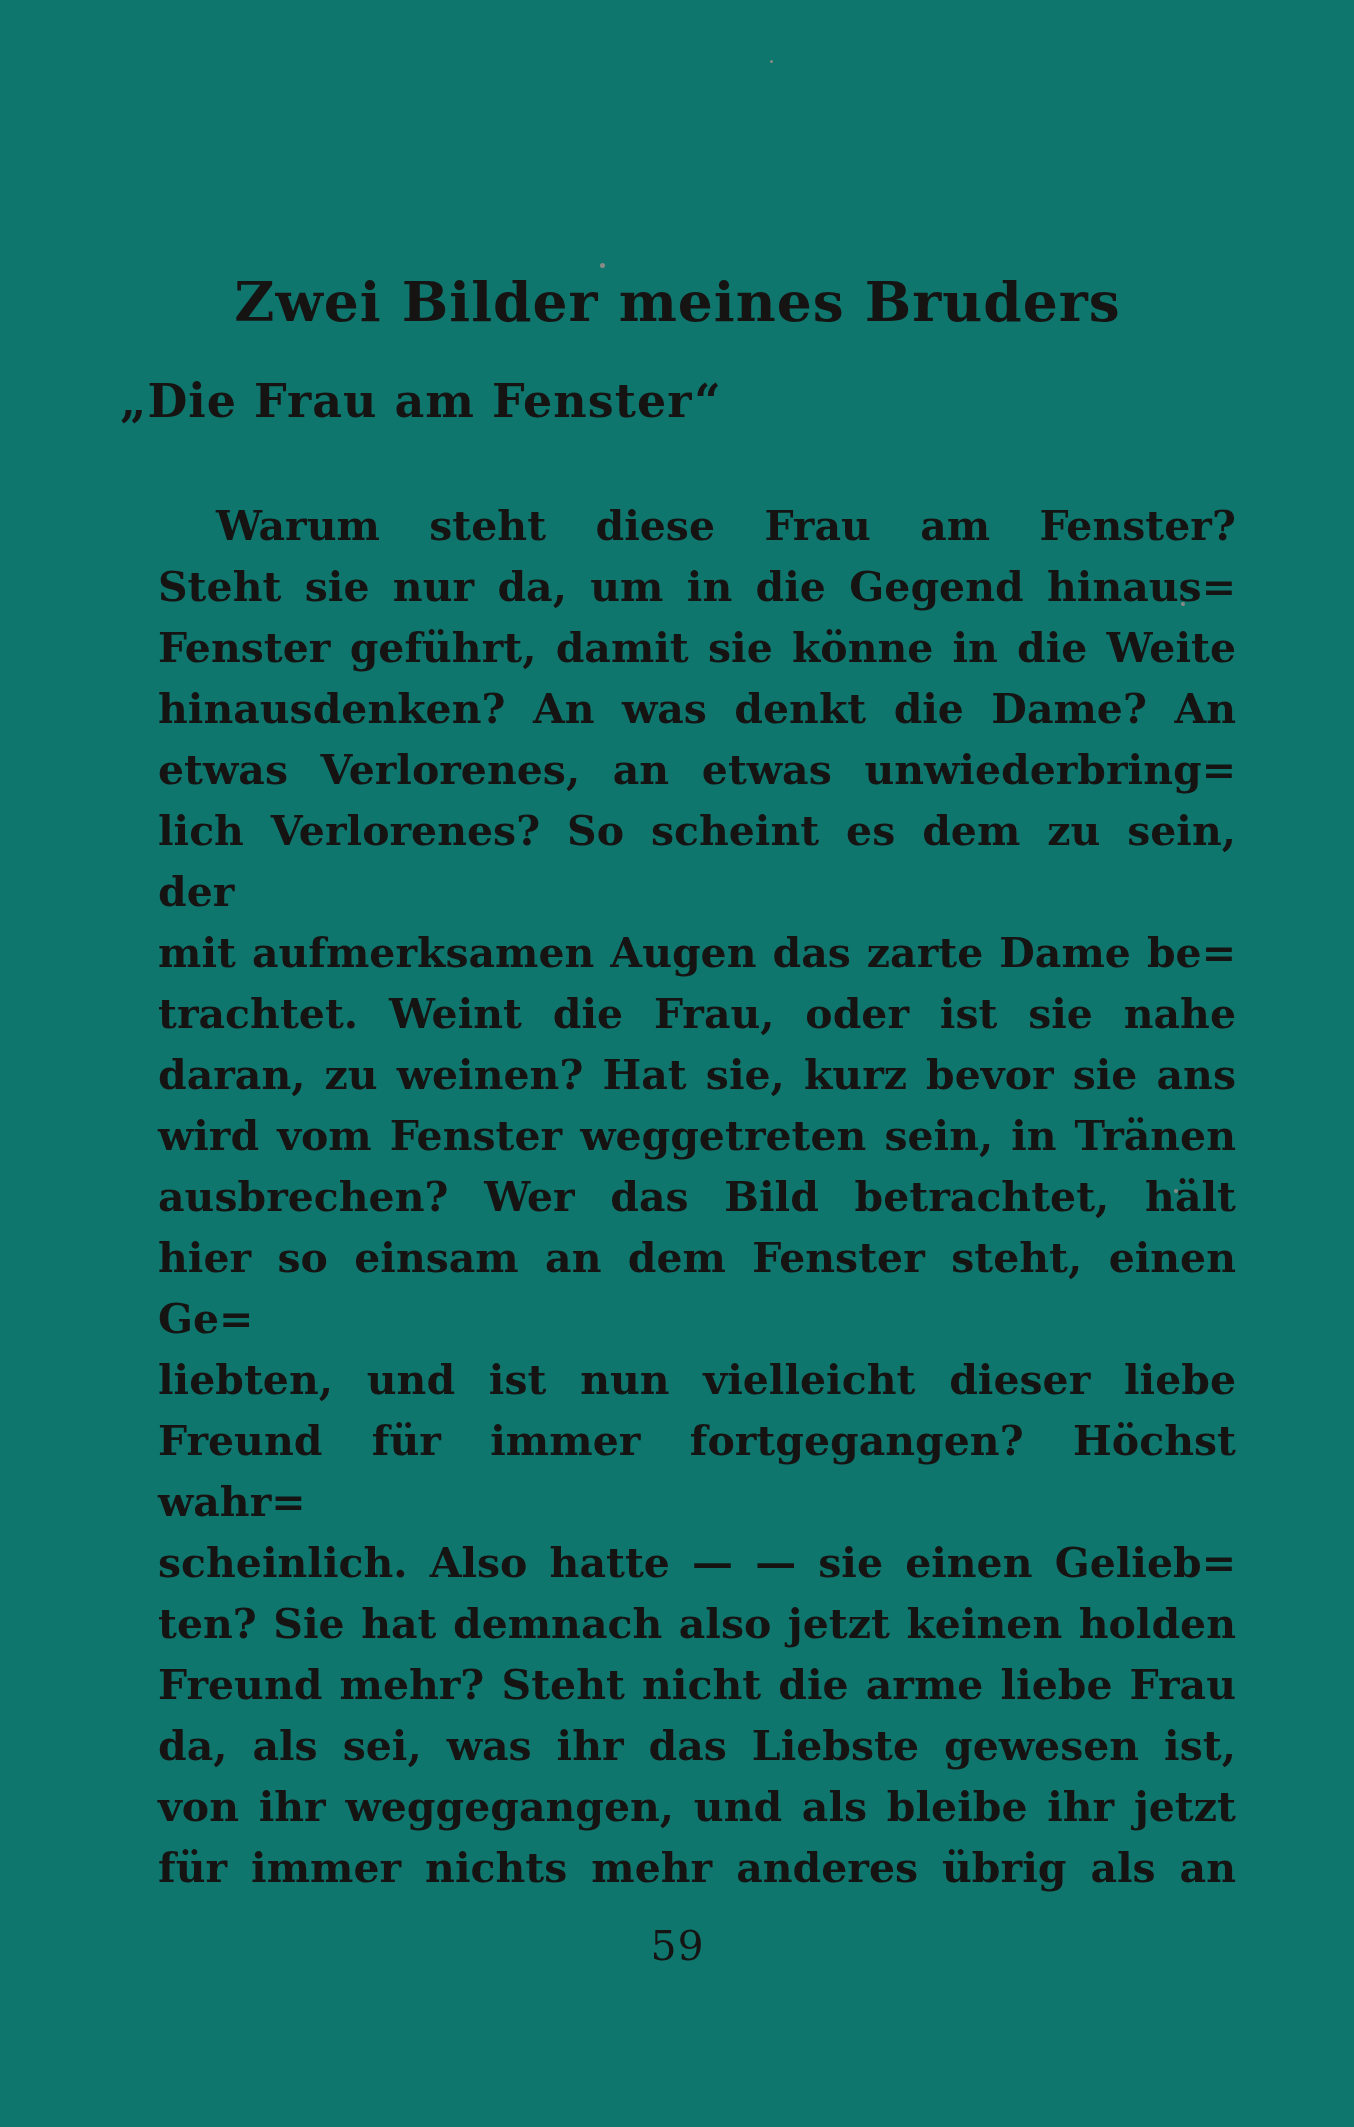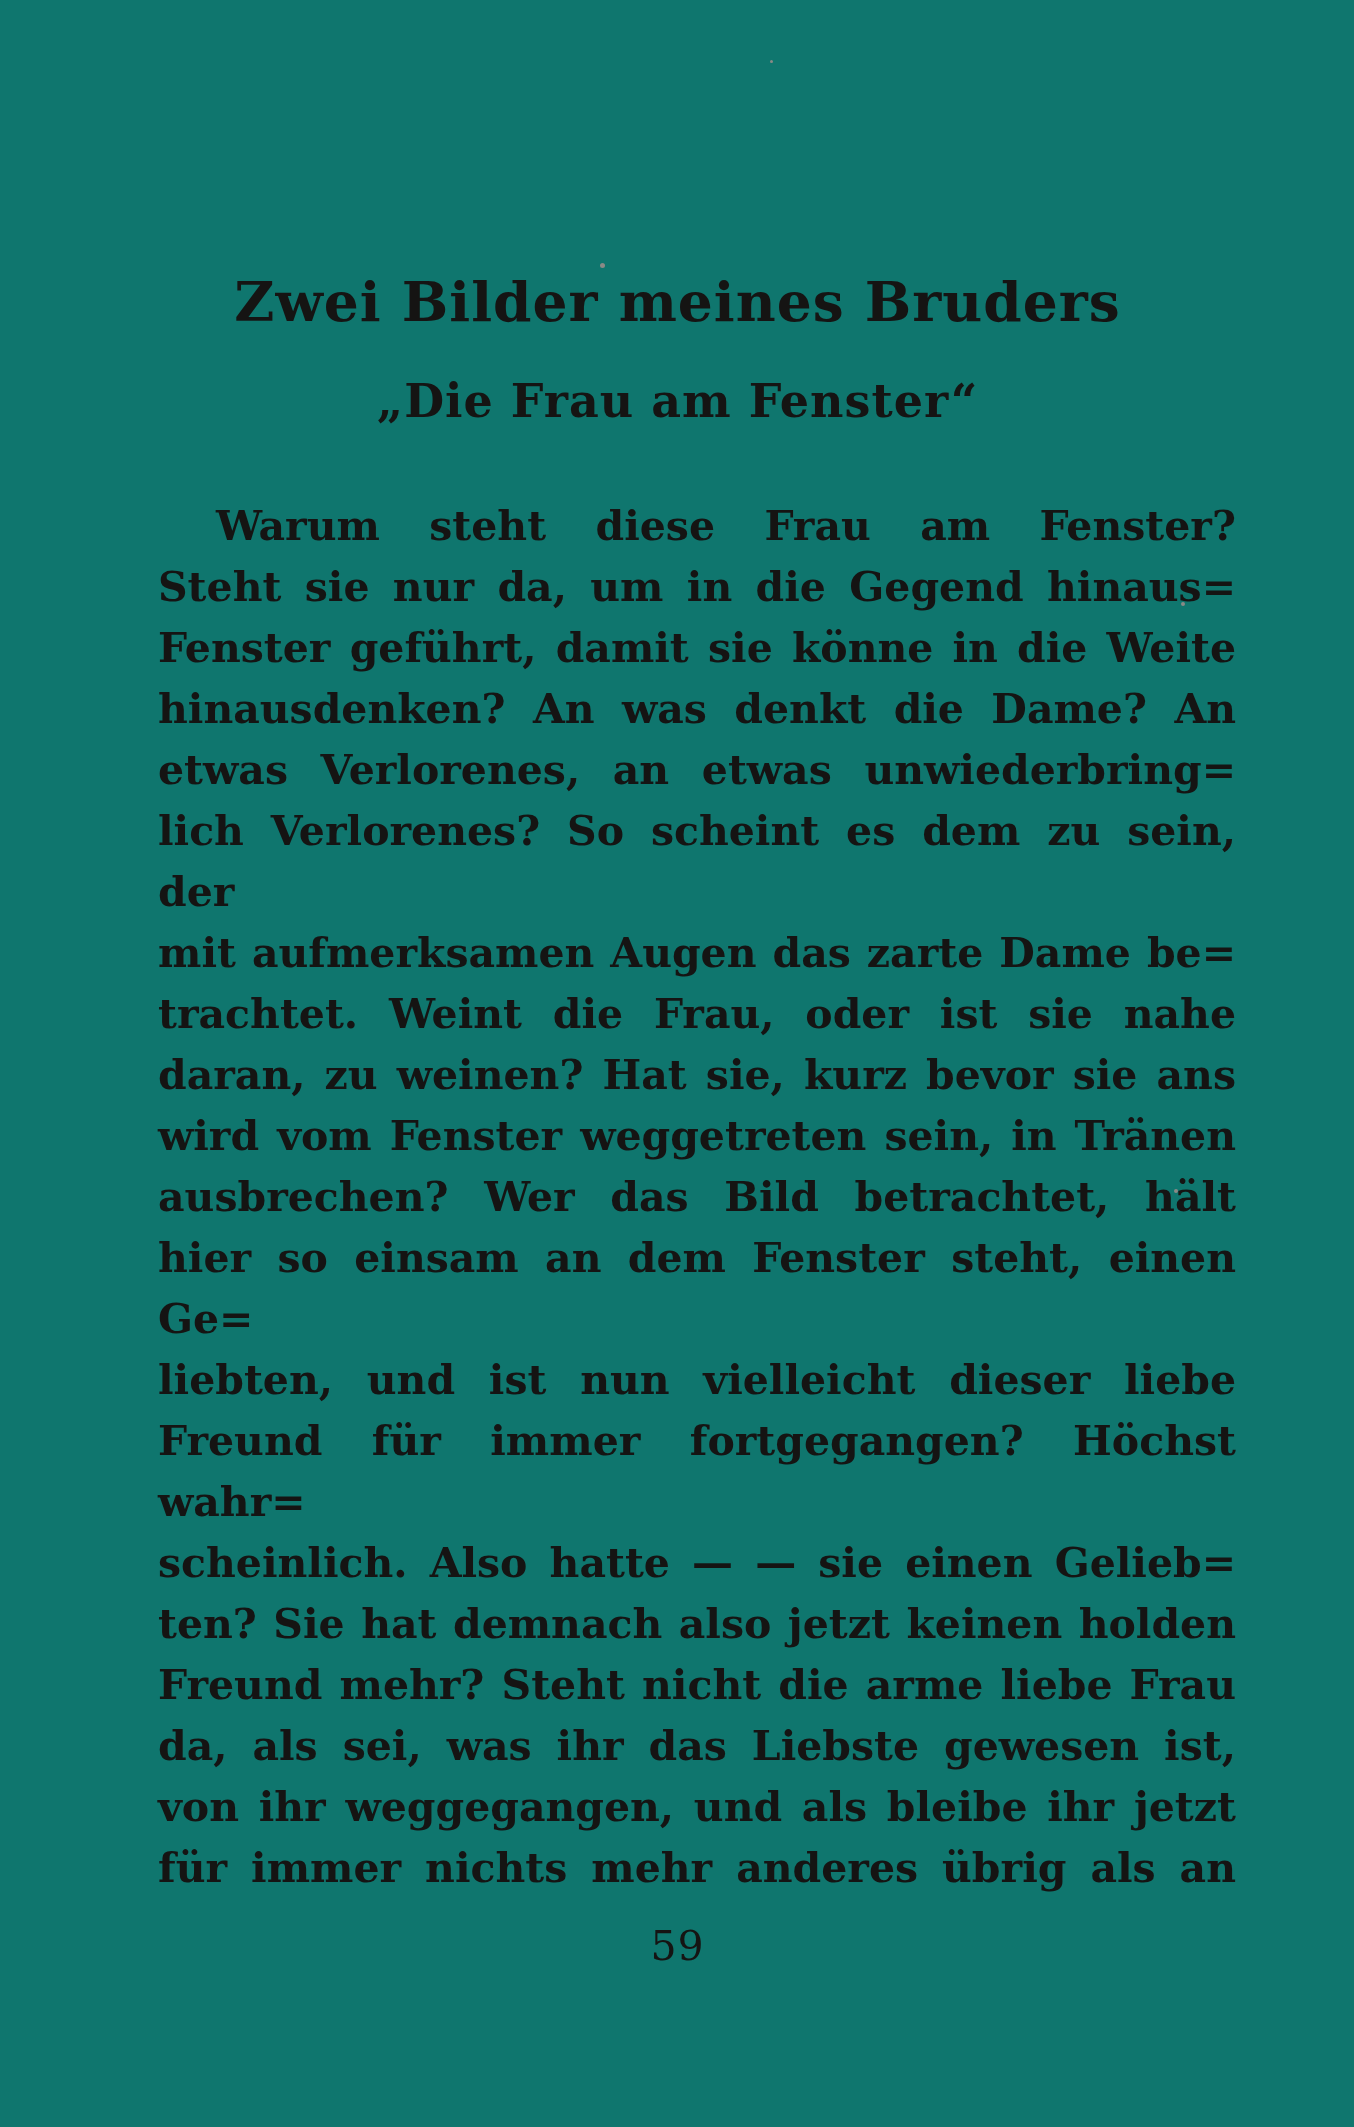--- a/index.html
+++ b/index.html
@@ -28,21 +28,20 @@
     font-weight: bold;
     letter-spacing: 1px;
     white-space: nowrap;
   }
   .subtitle {
     position: absolute;
     top: 376px;
     left: 120px;
     width: 1115px;
     margin: 0;
-    text-align: center;
     font-size: 46px;
     line-height: 1.1;
     font-weight: bold;
     letter-spacing: 1px;
     white-space: nowrap;
   }
   .body-text {
     position: absolute;
     top: 496px;
     left: 158px;

